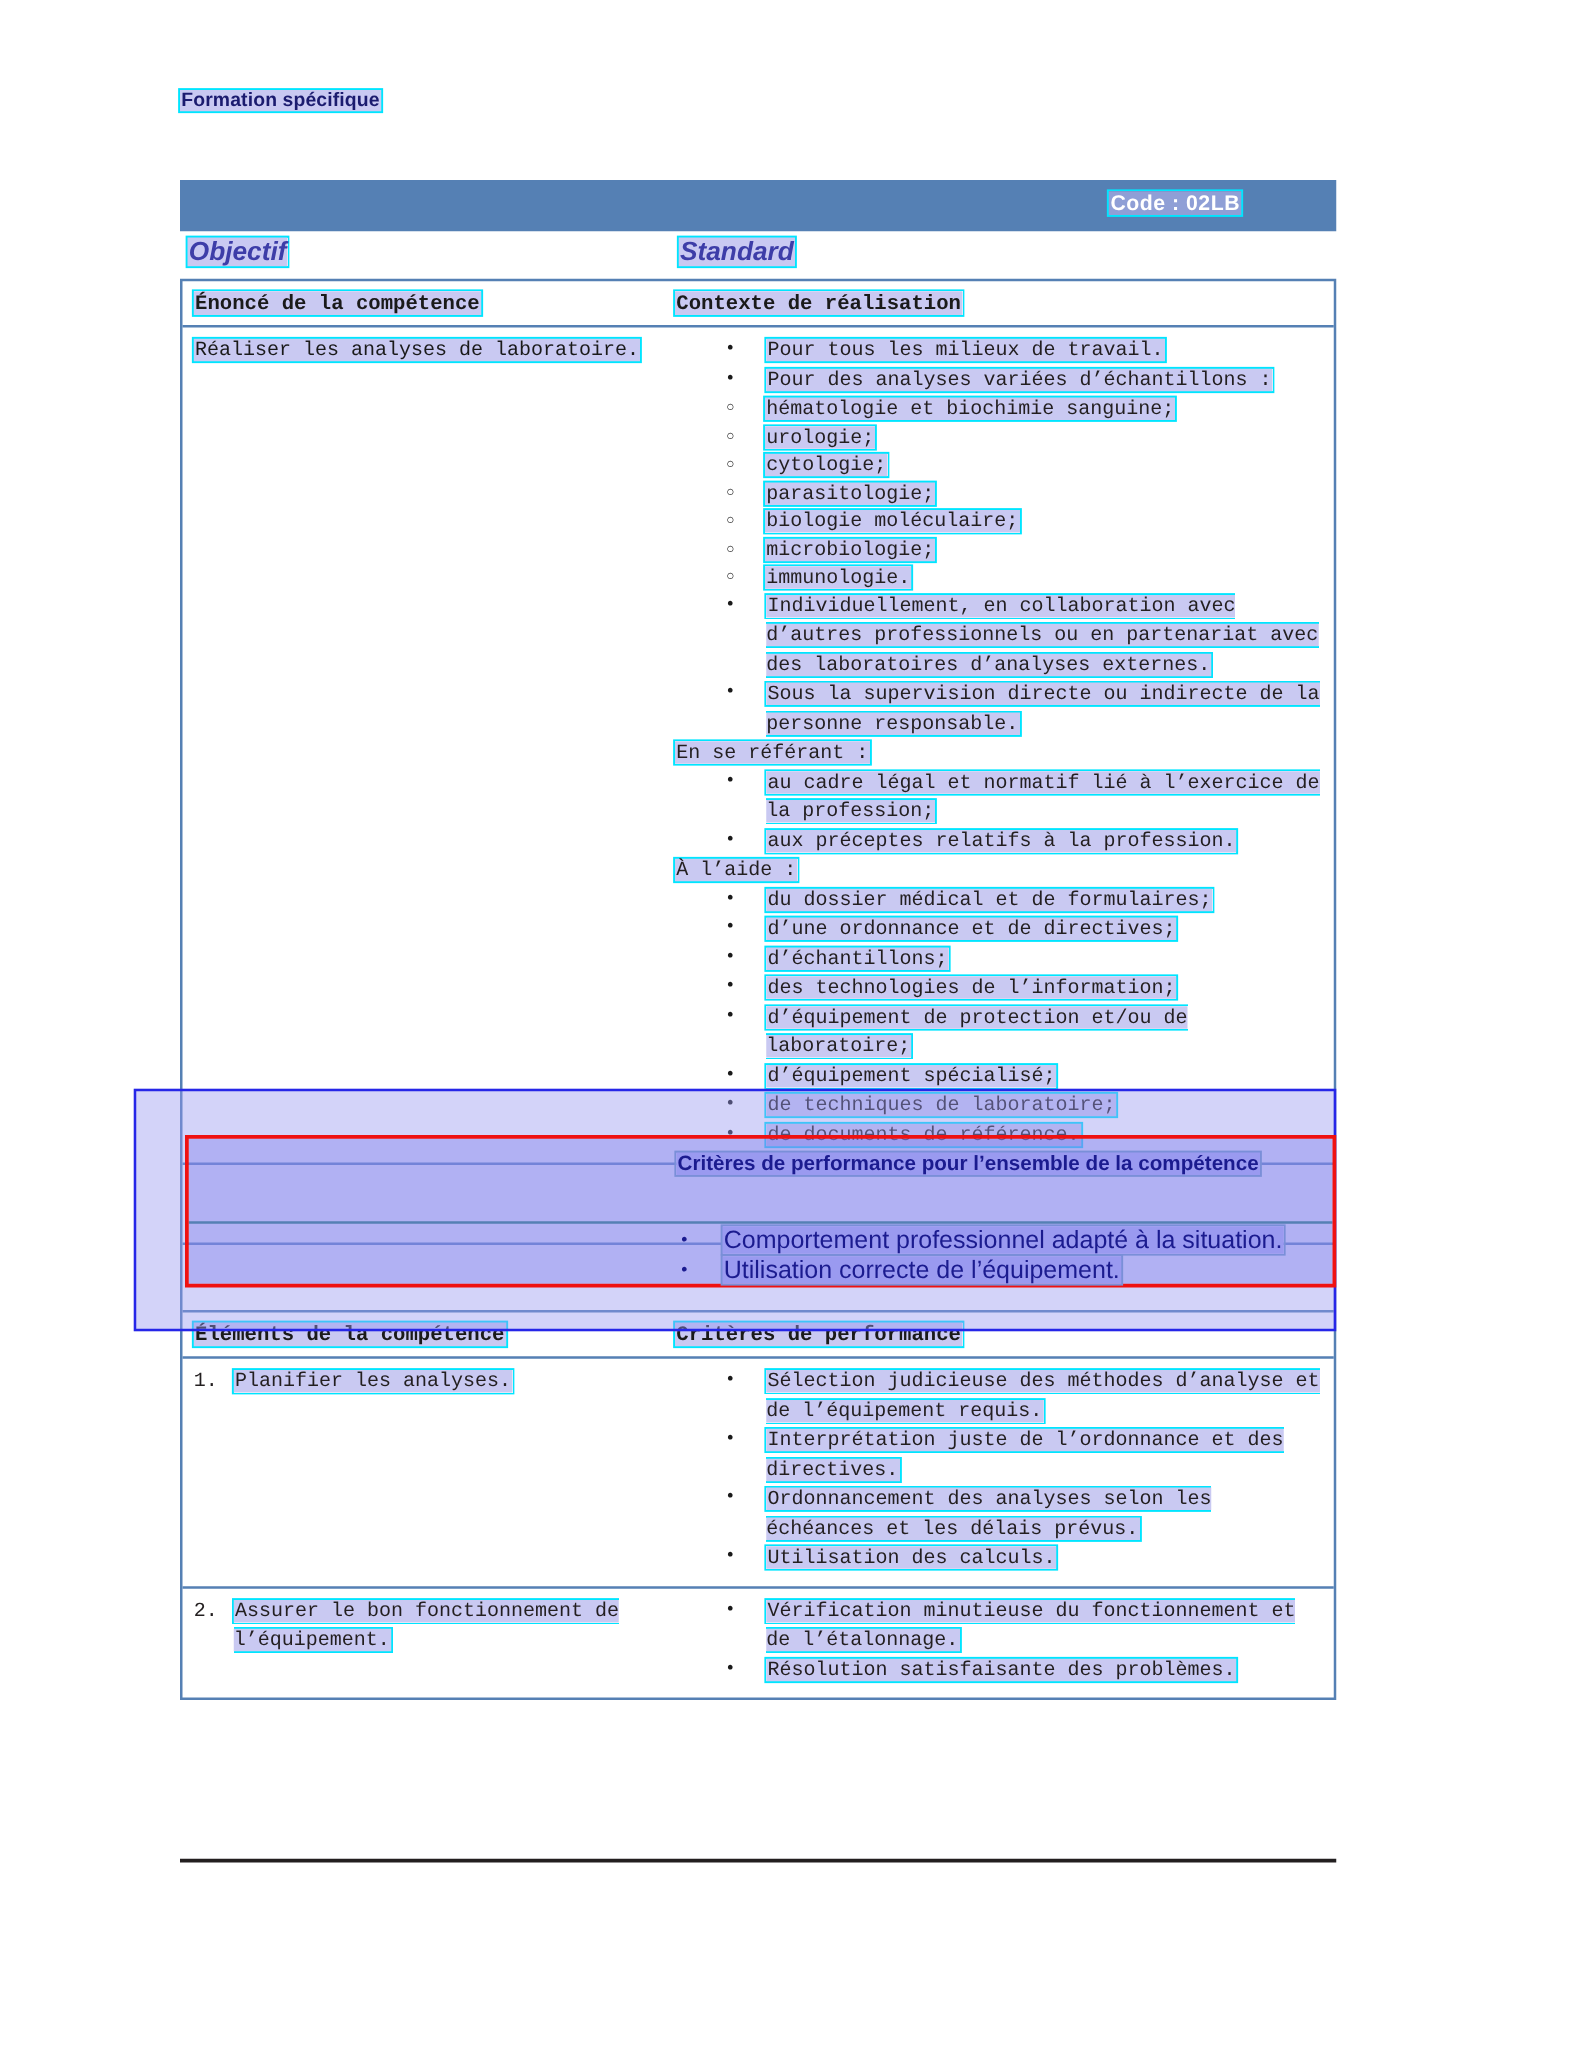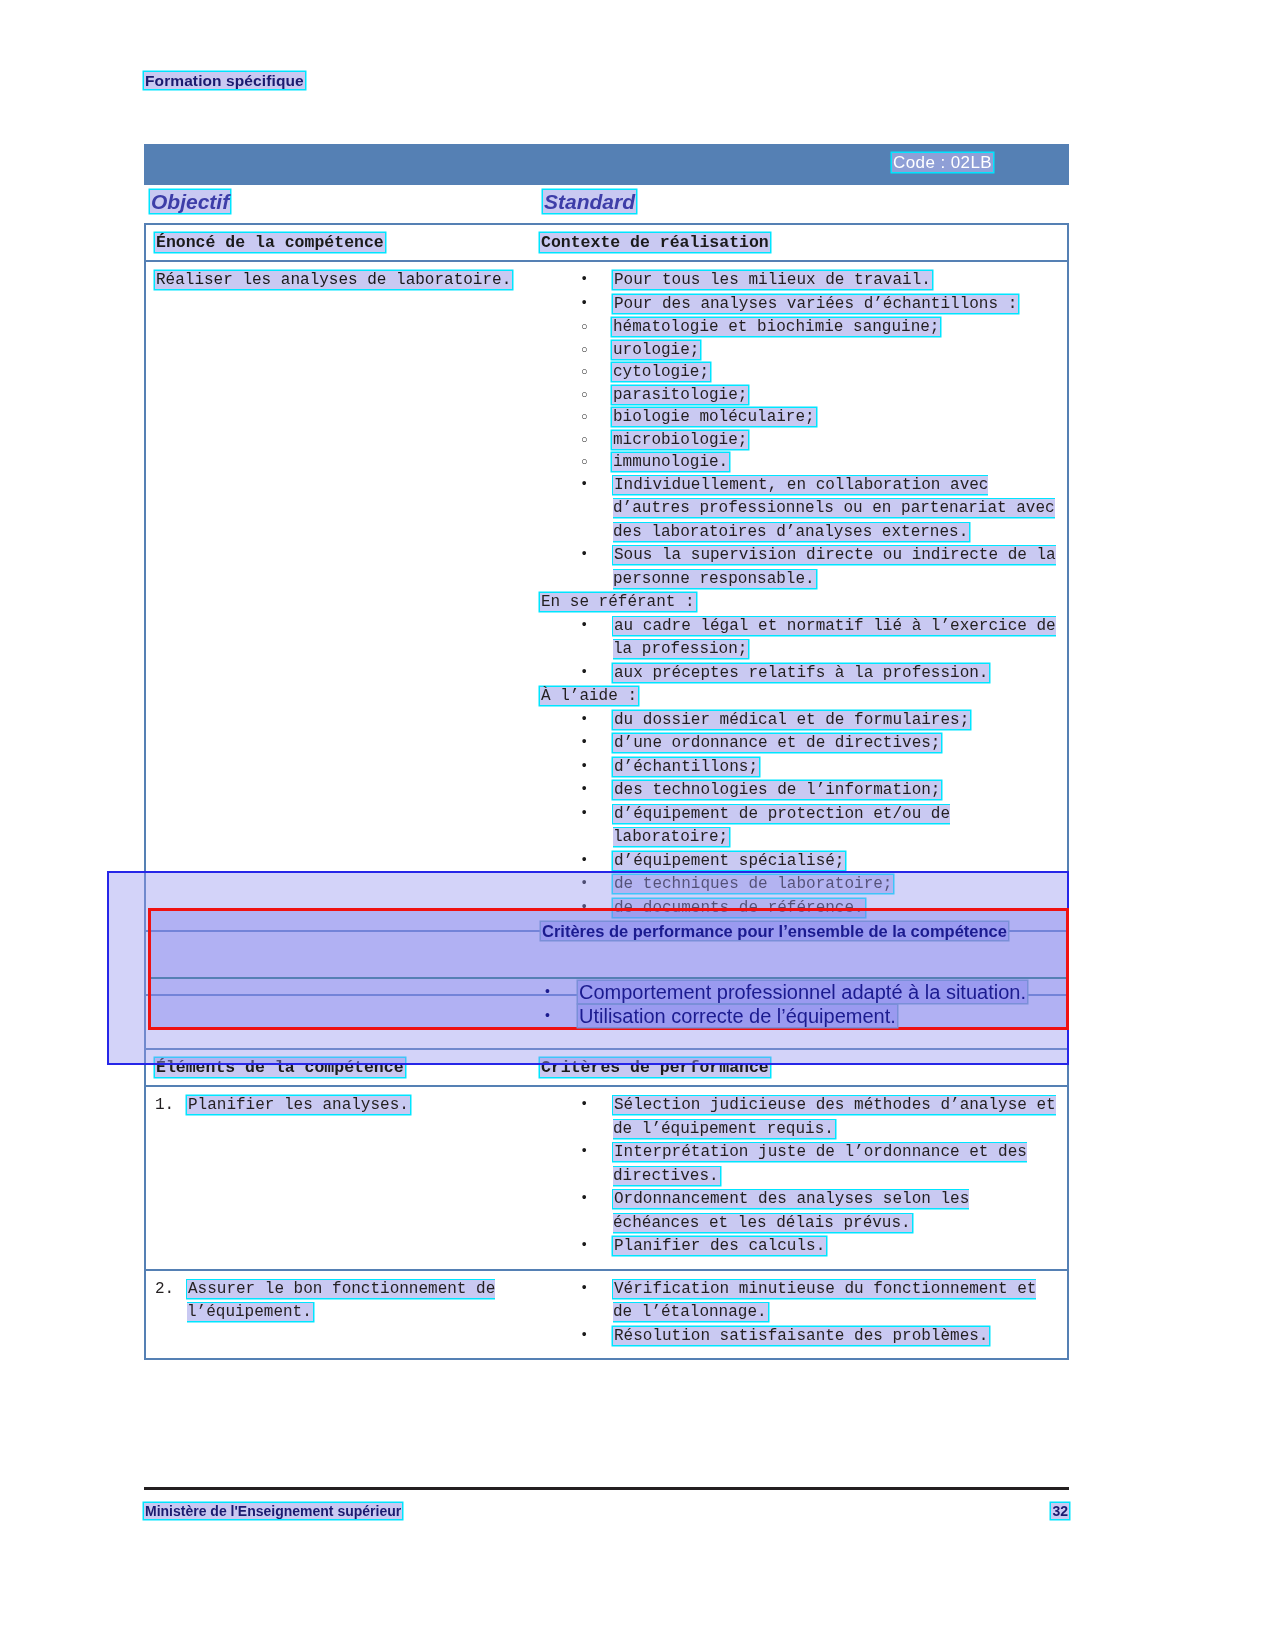--- a/index.html
+++ b/index.html
@@ -59,21 +59,21 @@
     width: 925px;
     height: 41px;
     background: #5580b4;
   }
   .code-band .code-text {
     position: absolute;
     right: 76px;
     top: 9px;
     color: #ffffff;
     font-size: 17px;
-    font-weight: 400;
+    font-weight: 700;
     letter-spacing: .4px;
   }
   .code-band .code-text .hl {
     background: #8f9fd6;
     color: #ffffff;
     box-shadow: 0 0 0 1.5px #00e5ff;
   }
 
   
   .obj-std {
@@ -400,21 +400,21 @@
         <div class="num-item">
           <span class="n">1.</span>
           <span class="hl">Planifier les analyses.</span>
         </div>
       </div>
       <div class="cell-r">
         <ul class="b1">
           <li><span class="hl">Sélection judicieuse des méthodes d’analyse et de l’équipement requis.</span></li>
           <li><span class="hl">Interprétation juste de l’ordonnance et des directives.</span></li>
           <li><span class="hl">Ordonnancement des analyses selon les échéances et les délais prévus.</span></li>
-          <li><span class="hl">Planifier des calculs.</span></li>
+          <li><span class="hl">Utilisation des calculs.</span></li>
         </ul>
       </div>
     </div>
 
     <div class="row last">
       <div class="cell-l">
         <div class="num-item">
           <span class="n">2.</span>
           <span class="hl">Assurer le bon fonctionnement de l’équipement.</span>
         </div>
@@ -439,18 +439,14 @@
   </div>
 
   <div class="crit-bullets">
     <ul>
       <li><span class="hl-b">Comportement professionnel adapté à la situation.</span></li>
       <li><span class="hl-b">Utilisation correcte de l’équipement.</span></li>
     </ul>
   </div>
 
   <div class="footer-rule"></div>
-  <div class="footer">
-    <span class="hl">Ministère de l'Enseignement supérieur</span>
-    <span class="right"><span class="hl">32</span></span>
-  </div>
 
 </div>
 
 </body></html>

